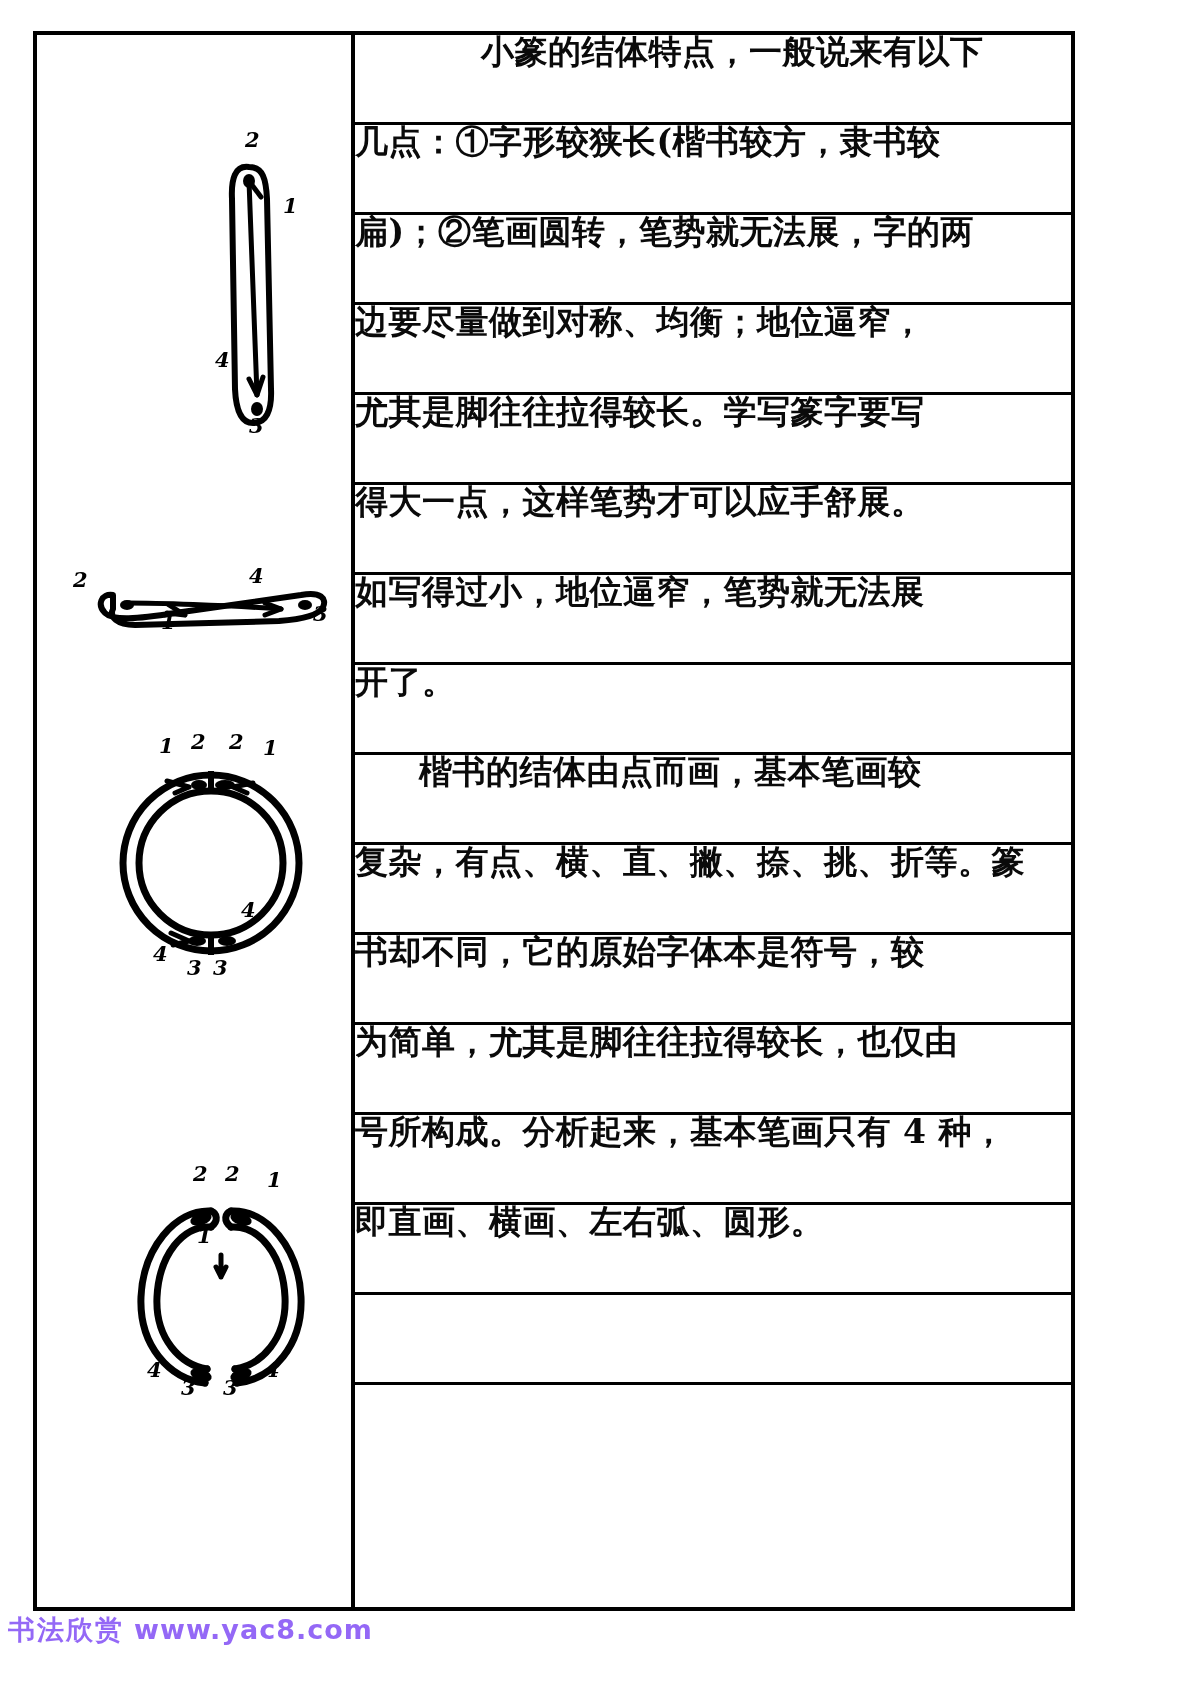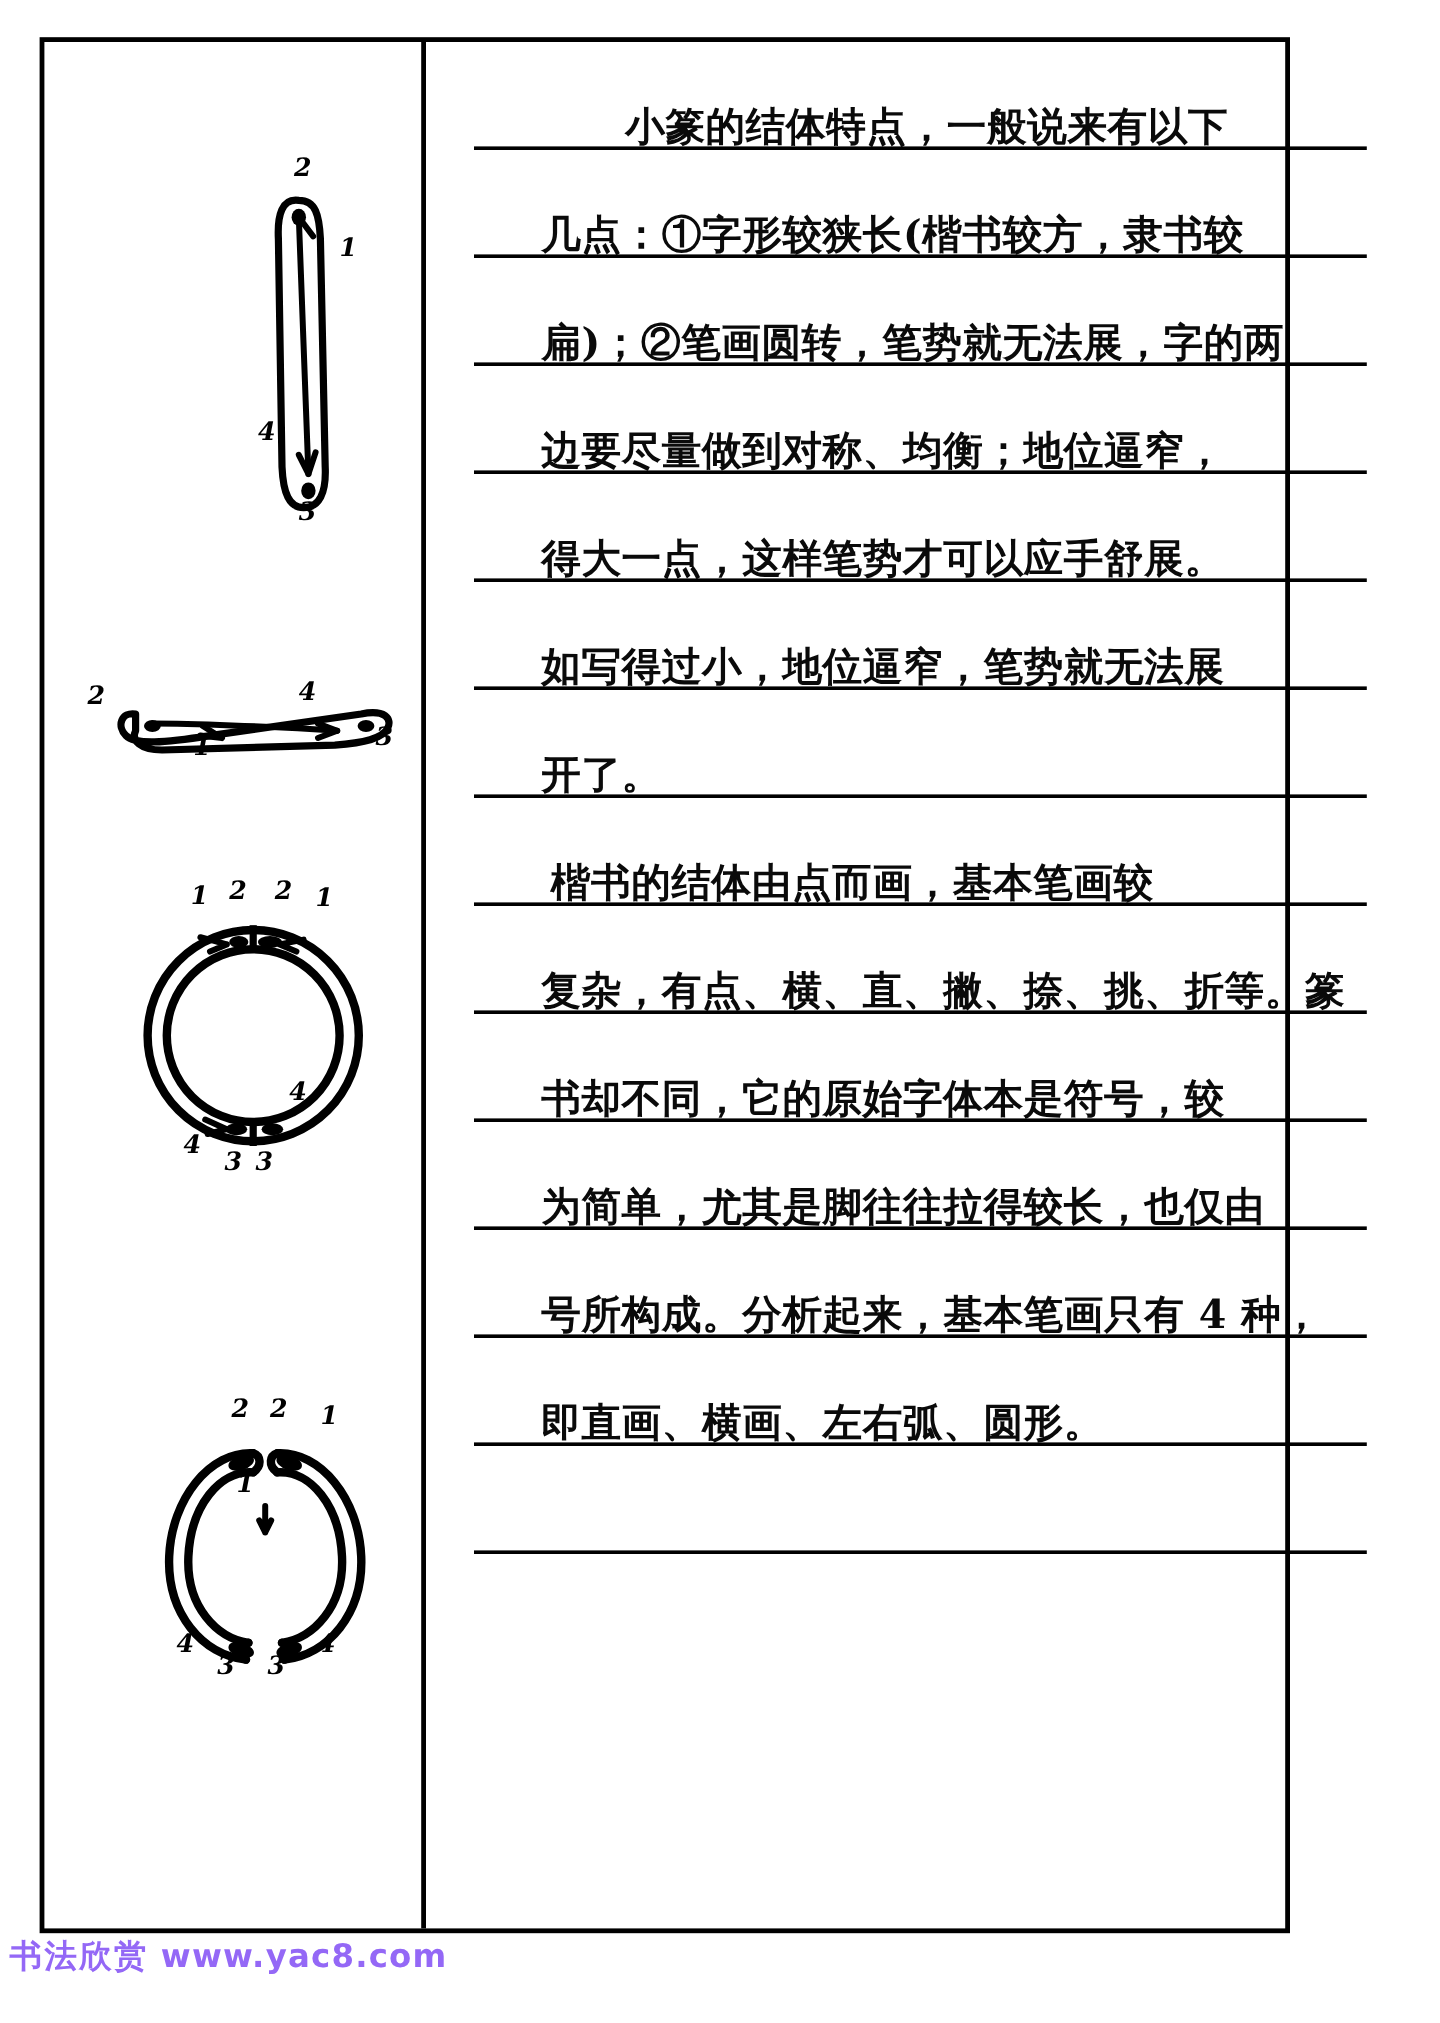--- a/index.html
+++ b/index.html
@@ -50,33 +50,31 @@
     flex-direction: column;
   }
 
   
   .text-row {
     height: 90px;
     flex: 0 0 90px;
     border-bottom: 3px solid #000;
     box-sizing: border-box;
     display: flex;
-    align-items: flex-end;
-    position: relative;
-    margin-left: 40px;
+    align-items: flex-start;
+    position: relative;
   }
   .text-row:last-child { border-bottom: none; }
 
   .row-text {
     font-family: "DejaVu Serif", "Liberation Serif", serif;
     font-size: 33px;
     font-weight: 700;
     line-height: 1;
     color: #0a0a0a;
-    padding-left: 56px;
     padding-right: 18px;
     letter-spacing: 0.5px;
     white-space: nowrap;
   }
   .row-text.indented { padding-left: 64px; }
   .row-text.centered { padding-left: 126px; }
   .row-text.empty { color: transparent; }
 
   
   .figure {
@@ -212,20 +210,23 @@
       <div class="text-row">
           <div class="row-text">几点：①字形较狭长(楷书较方，隶书较</div>
         </div>
       <div class="text-row">
           <div class="row-text">扁)；②笔画圆转，笔势就无法展，字的两</div>
         </div>
       <div class="text-row">
           <div class="row-text">边要尽量做到对称、均衡；地位逼窄，</div>
         </div>
       <div class="text-row">
+          <div class="row-text">尤其是脚往往拉得较长。学写篆字要写</div>
+        </div>
+      <div class="text-row">
           <div class="row-text">得大一点，这样笔势才可以应手舒展。</div>
         </div>
       <div class="text-row">
           <div class="row-text">如写得过小，地位逼窄，笔势就无法展</div>
         </div>
       <div class="text-row">
           <div class="row-text">开了。</div>
         </div>
       <div class="text-row">
           <div class="row-text indented">楷书的结体由点而画，基本笔画较</div>

